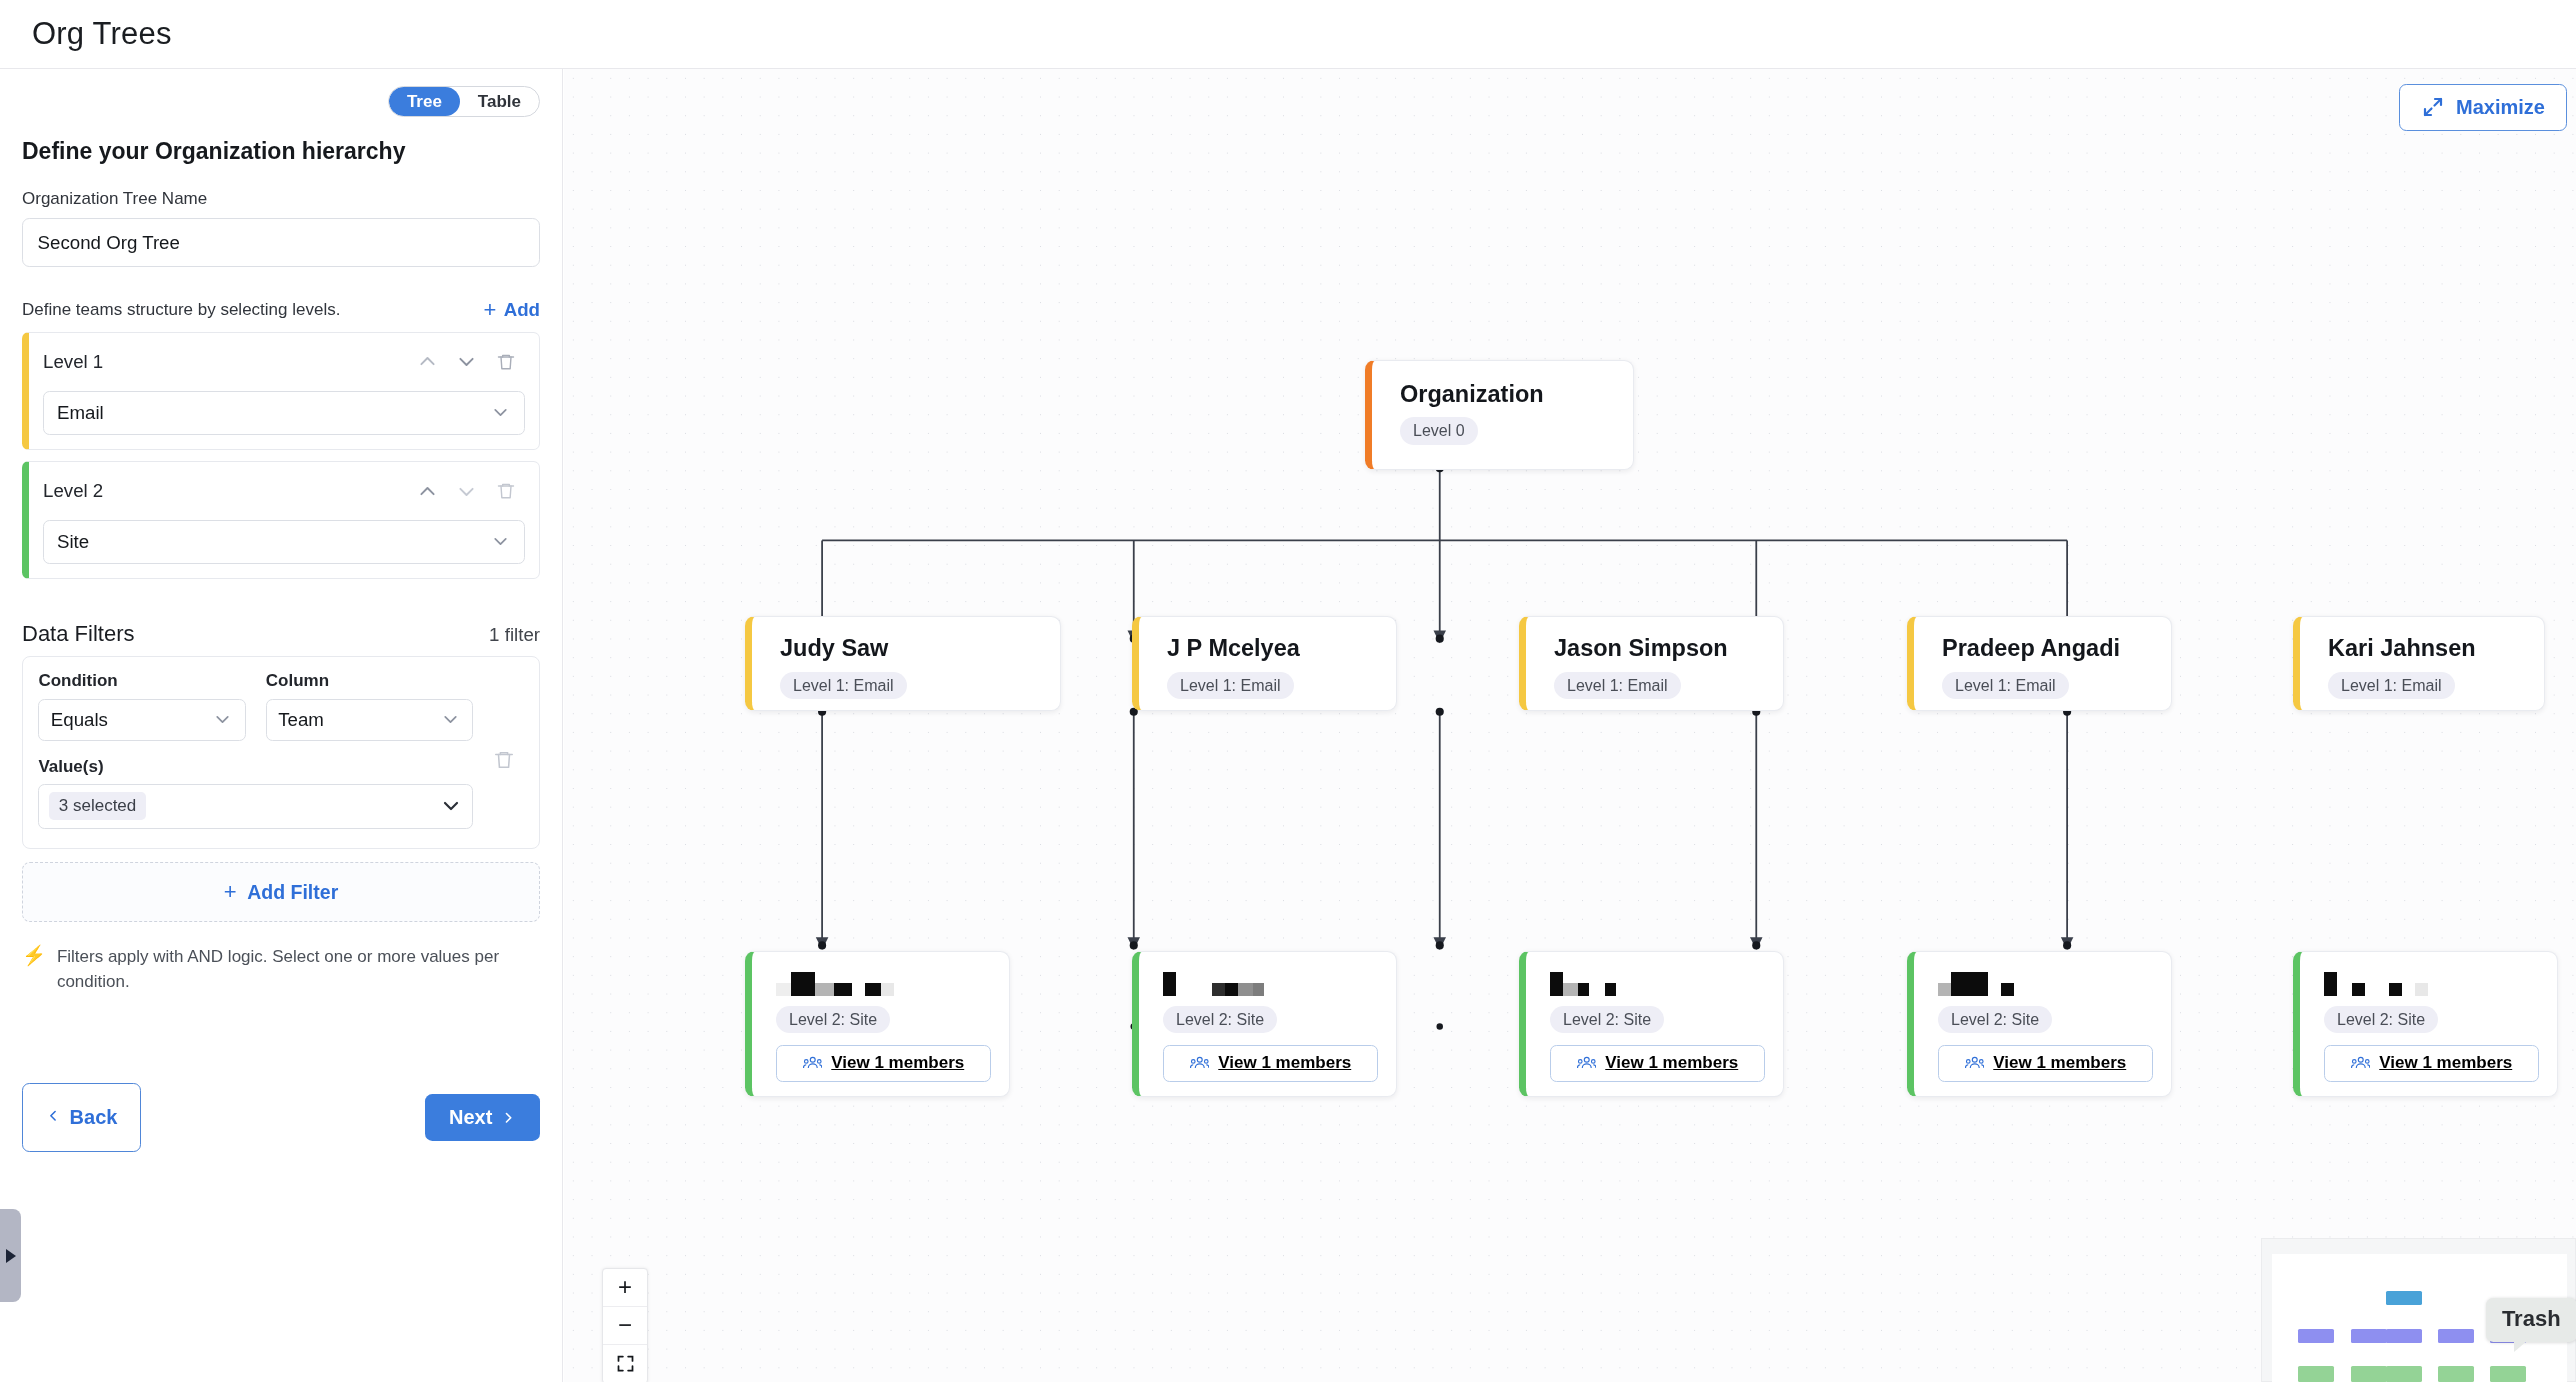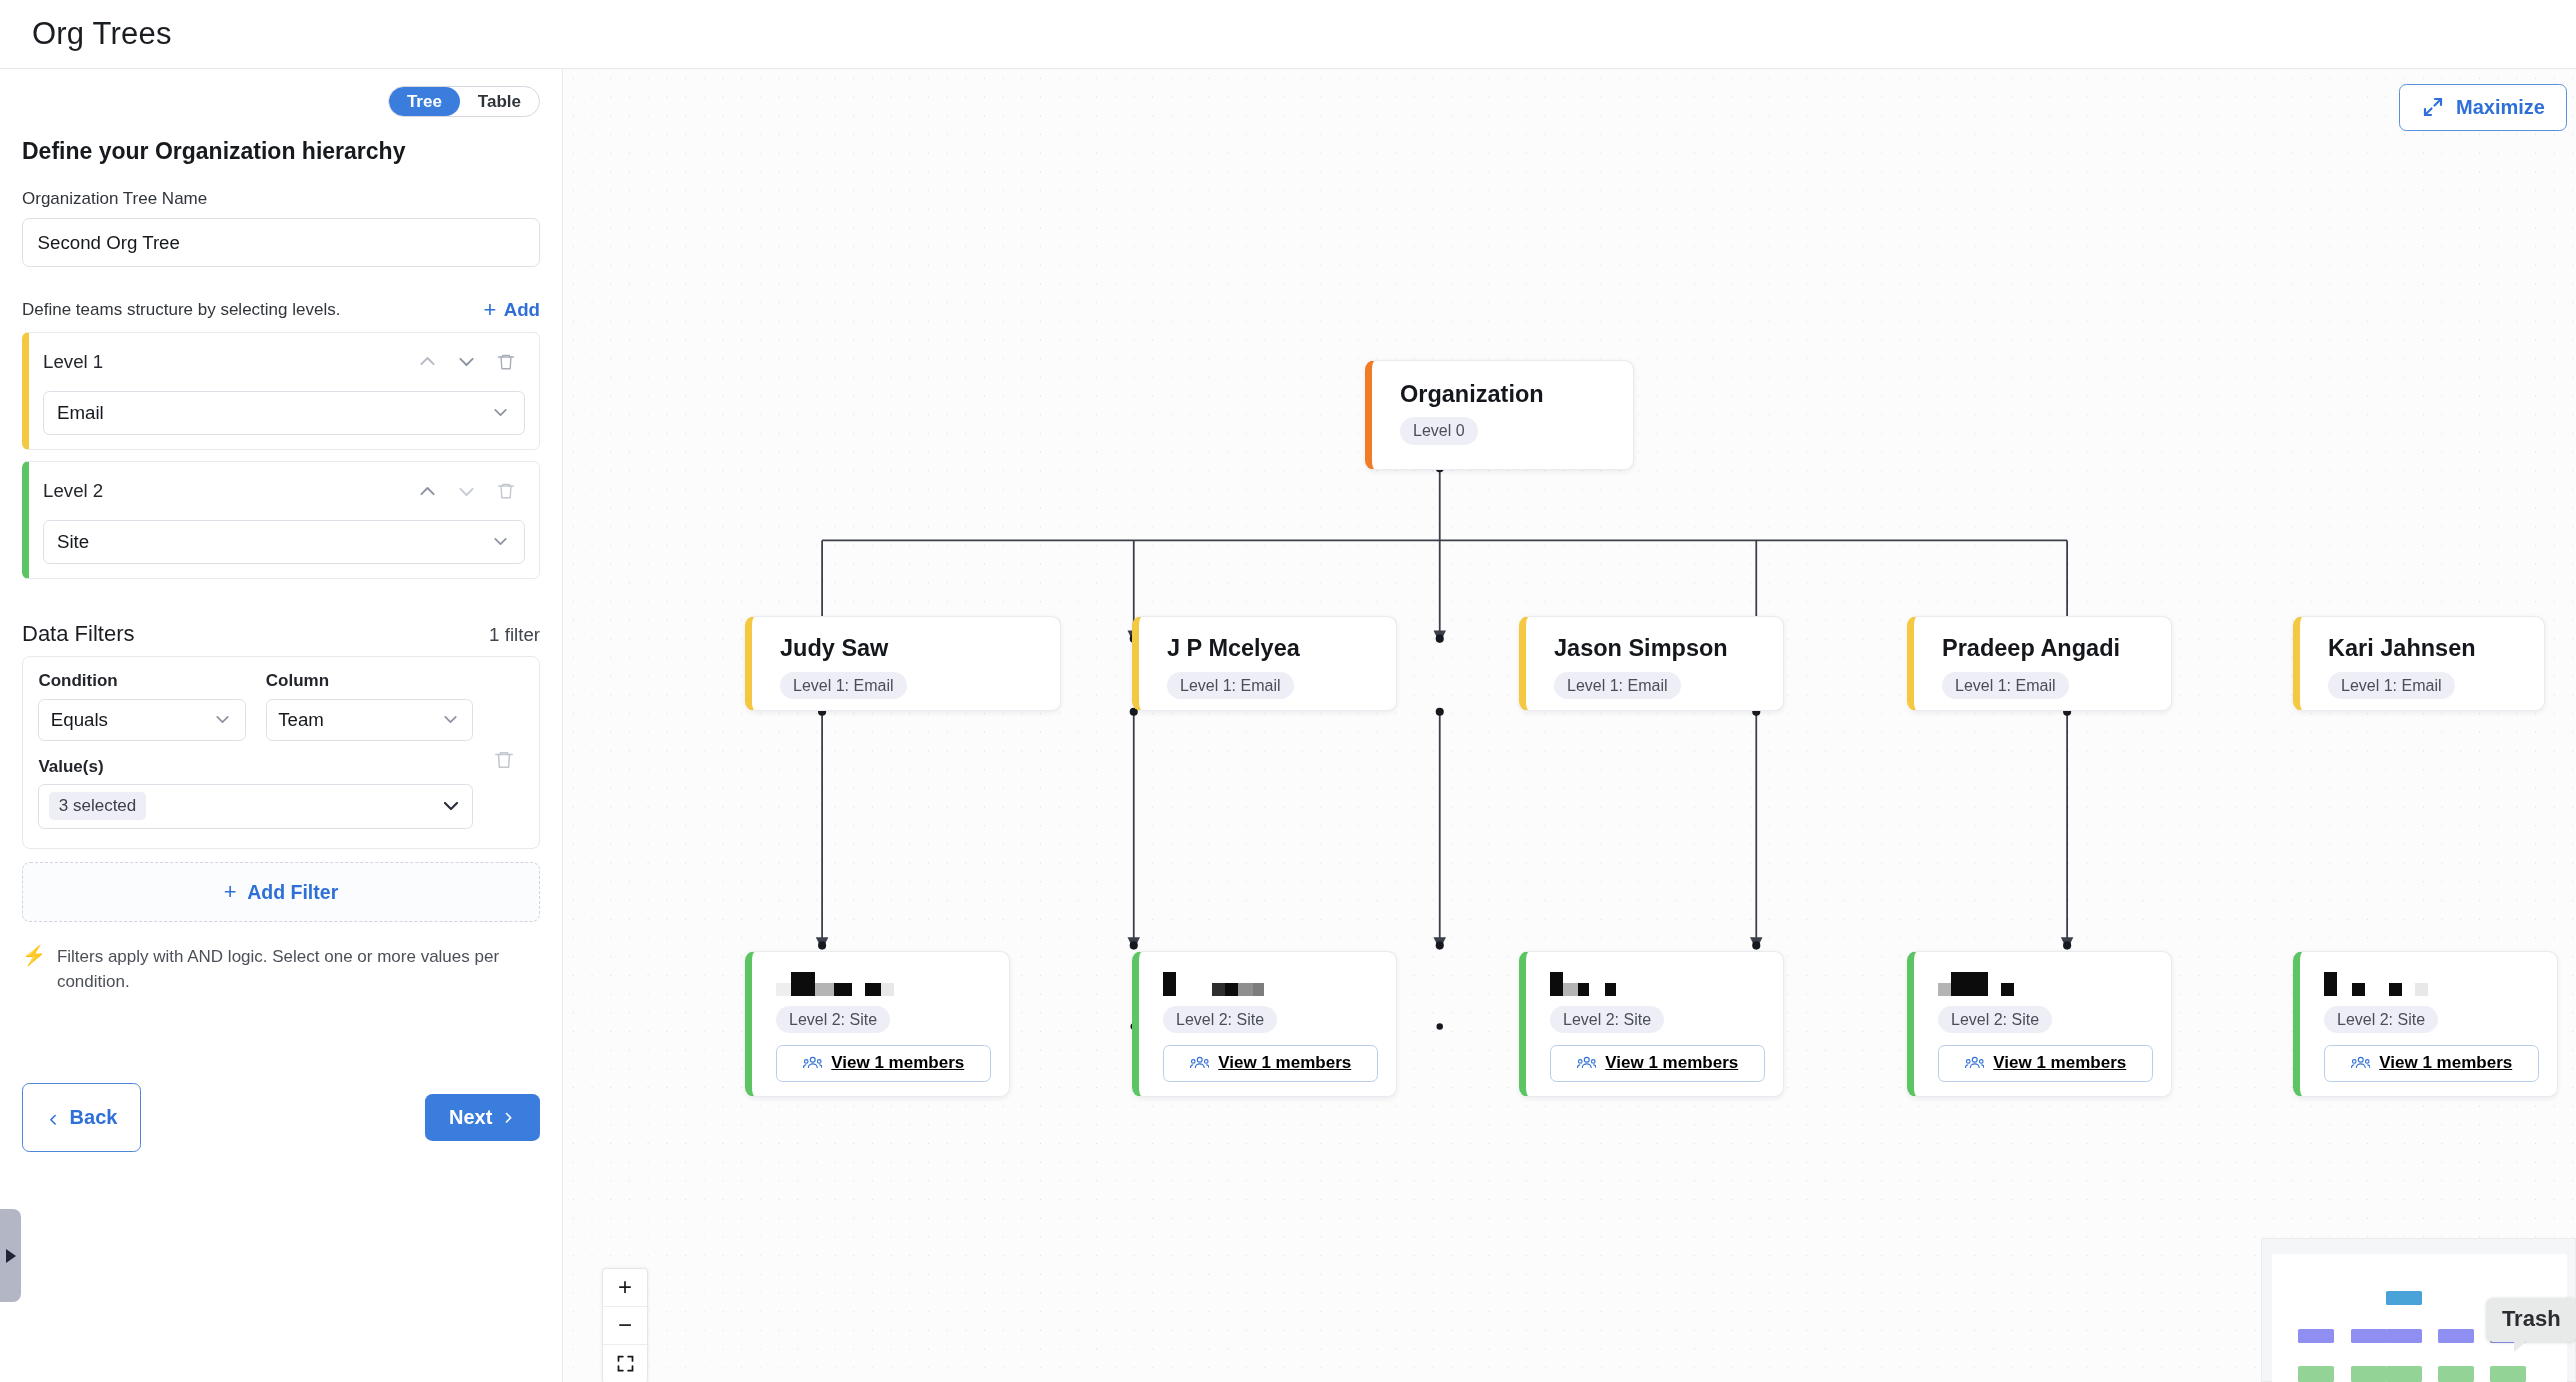--- a/index.html
+++ b/index.html
@@ -130,21 +130,21 @@
   }
   .bolt { color: #f0b429; font-size: 19.5px; line-height: 1.1; }
 
   .nav-row {
     position: absolute; left: 22px; right: 22px; top: 1014px;
     display: flex; align-items: center; justify-content: space-between;
   }
   .btn-back {
     border: 0.8px solid #4f86d8; border-radius: 7.3px; background: #fff;
     color: #2f6fd8; font-size: 20px; font-weight: 700; padding: 22px 23px;
-    display: flex; align-items: flex-end; gap: 9px; cursor: pointer;
+    display: flex; align-items: flex-start; gap: 9px; cursor: pointer;
   }
   .btn-next {
     border: none; border-radius: 7.3px; background: #3b7ddd; color: #fff;
     font-size: 20px; font-weight: 700; padding: 12px 24px;
     display: flex; align-items: center; gap: 9px; cursor: pointer;
   }
 
   .panel-handle {
     position: absolute; left: 0; top: 1209px; width: 21px; height: 93px;
     background: #b3b6c4; border-radius: 0 8px 8px 0;

